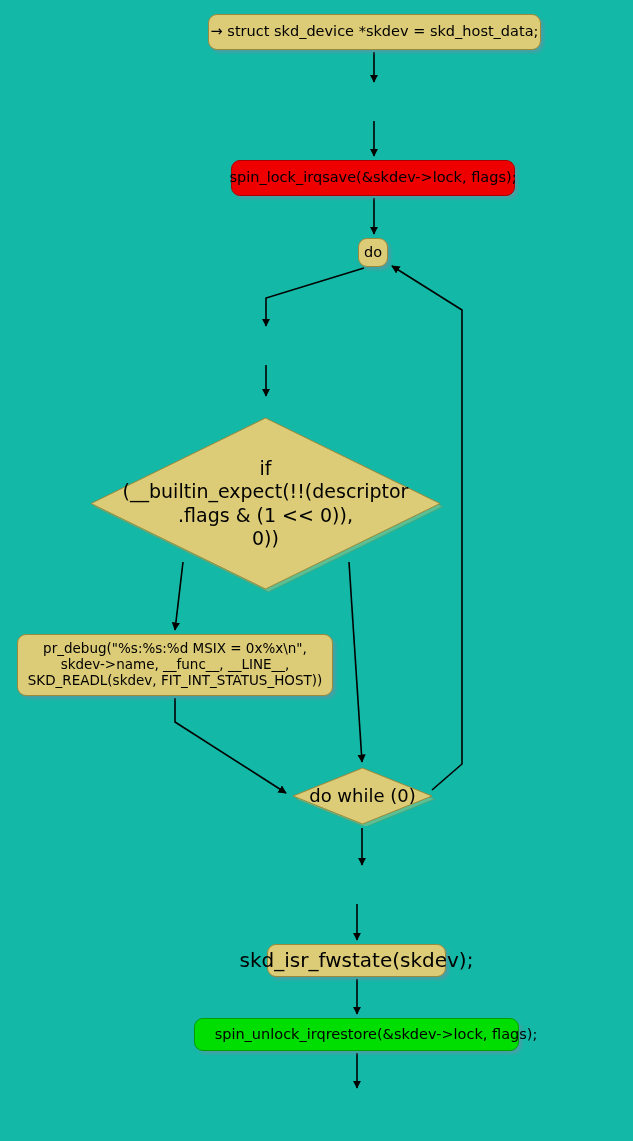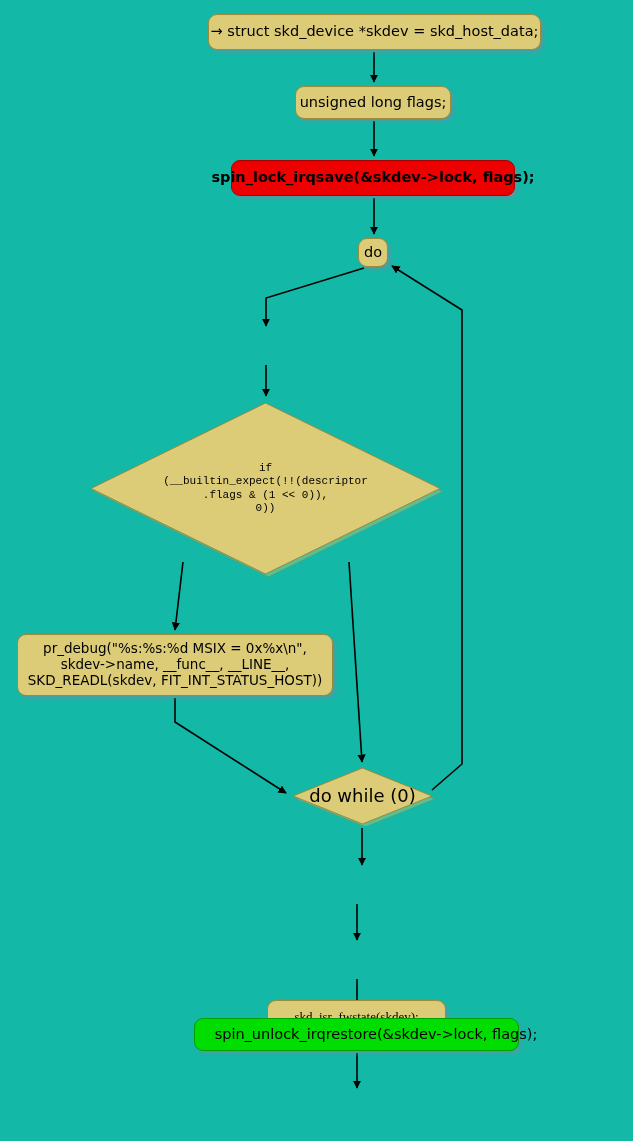--- a/index.html
+++ b/index.html
@@ -41,21 +41,20 @@
     border-radius: 9px;
     background: #ddcc77;
     box-shadow: 3px 3px 3px rgba(125,135,165,0.45);
     padding: 4px 9px;
     line-height: 1.18;
     white-space: pre;
   }
   .rect.red {
     background: #ee0000;
     border-color: #aa0000;
-    font-weight: bold;
   }
   .rect.green {
     background: #00dd00;
     border-color: #00a000;
   }
   
   .diamond {
     background: transparent;
     border: none;
     box-shadow: none;
@@ -70,25 +69,25 @@
     position: absolute;
     z-index: 2;
   }
 
   
   #n-skdev      { left: 208px; top: 14px;   width: 333px; height: 36px; font-size: 14.5px; }
   #n-flags      { left: 295px; top: 86px;   width: 156px; height: 33px; font-size: 14.5px; }
   #n-lock       { left: 231px; top: 160px;  width: 284px; height: 36px; font-size: 14.5px; }
   #n-do         { left: 358px; top: 238px;  width: 30px;  height: 29px; font-size: 14.5px; }
   #n-ddebug     { left: 165px; top: 330px;  width: 201px; height: 33px; font-size: 14.5px; }
-  #n-if         { left: 88px;  top: 400px;  width: 355px; height: 177px; font-size: 11px; font-family: Liberation Mono, monospace; }
+  #n-if         { left: 88px;  top: 415px;  width: 355px; height: 177px; font-size: 19px; }
   #n-prdebug    { left: 17px;  top: 634px;  width: 316px; height: 62px; font-size: 13.5px; }
   #n-dowhile    { left: 290px; top: 766px;  width: 145px; height: 60px;  font-size: 18px; }
   #n-writel     { left: 90px;  top: 869px;  width: 522px; height: 33px; font-size: 14.5px; }
-  #n-fwstate    { left: 267px; top: 1000px;  width: 179px; height: 33px; font-size: 13px; font-family: Liberation Serif, serif; }
+  #n-fwstate    { left: 267px; top: 944px;  width: 179px; height: 33px; font-size: 20px; }
   #n-unlock     { left: 194px; top: 1018px; width: 325px; height: 33px; font-size: 14.5px; padding-left: 48px; }
   #n-return     { left: 267px; top: 1092px; width: 177px; height: 33px; font-size: 14.5px; }
 </style>
 </head>
 <body>
 
 <div id="canvas">
 
   <svg id="edges" viewBox="0 0 633 1141" width="633" height="1141" xmlns="http://www.w3.org/2000/svg">
     <defs>
@@ -119,21 +118,20 @@
 
     <path d="M 357,904 L 357,940" stroke="#000" stroke-width="1.6" fill="none" marker-end="url(#arrow)"></path>
 
     <path d="M 357,979 L 357,1014" stroke="#000" stroke-width="1.6" fill="none" marker-end="url(#arrow)"></path>
 
     <path d="M 357,1053 L 357,1088" stroke="#000" stroke-width="1.6" fill="none" marker-end="url(#arrow)"></path>
   </svg>
 
   <div class="node rect" id="n-skdev">→ struct skd_device *skdev = skd_host_data;</div>
 
-  <div class="node rect" id="n-flags">unsigned long flags;</div>
 
   <div class="node rect red" id="n-lock">spin_lock_irqsave(&amp;skdev-&gt;lock, flags);</div>
 
   <div class="node rect" id="n-do">do</div>
 
 
   <div class="node diamond" id="n-if">
     <svg class="shadow-poly" width="355" height="177" viewBox="0 0 355 177" style="left:0;top:0;">
       <polygon points="177.5,3 352,88.5 177.5,174 3,88.5" fill="#ddcc77" stroke="#9a8a3c" stroke-width="1" transform="translate(3,3)" opacity="0.35"></polygon>
       <polygon points="177.5,3 352,88.5 177.5,174 3,88.5" fill="#ddcc77" stroke="#9a8a3c" stroke-width="1"></polygon>

